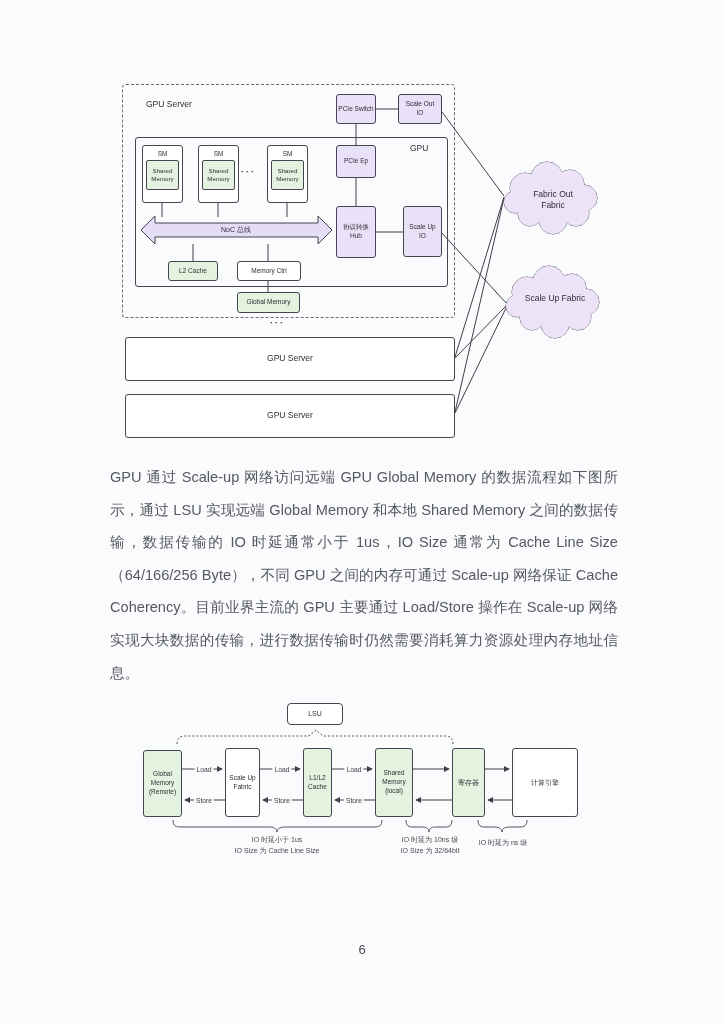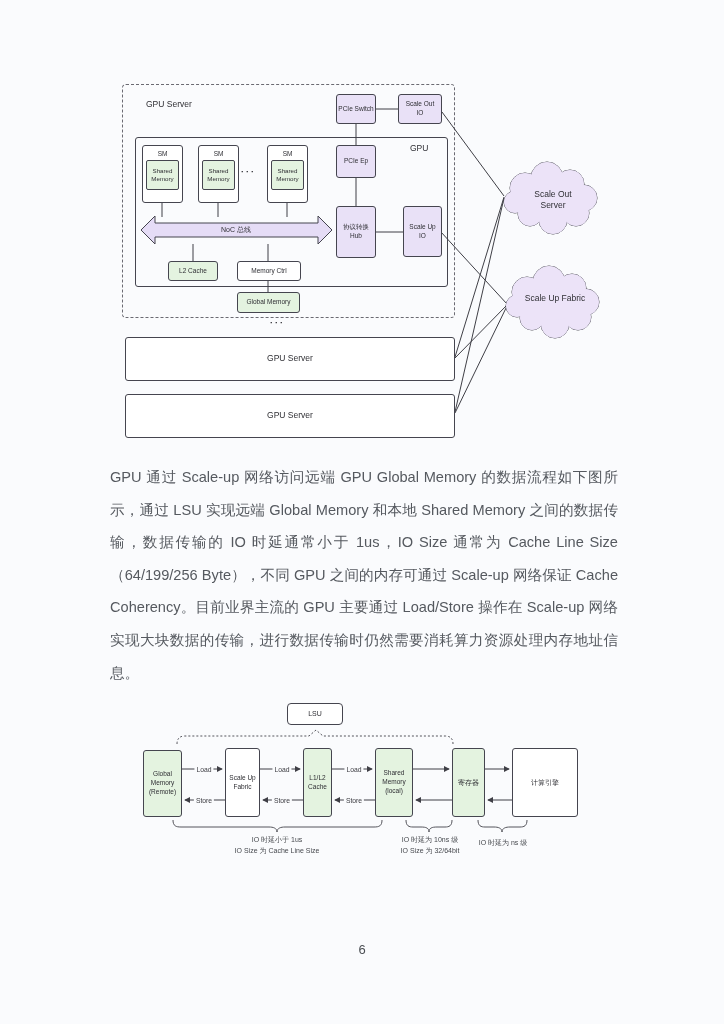--- a/index.html
+++ b/index.html
@@ -153,24 +153,24 @@
 
   <div class="box green f65" style="left:168px;top:261px;width:50px;height:20px;">L2 Cache</div>
   <div class="box white f65" style="left:237px;top:261px;width:64px;height:20px;">Memory Ctrl</div>
   <div class="box green f65" style="left:237px;top:292px;width:63px;height:21px;">Global Memory</div>
 
   <div class="dots" style="left:270px;top:318px;">···</div>
 
   <div class="box white f85" style="left:125px;top:337px;width:330px;height:44px;">GPU Server</div>
   <div class="box white f85" style="left:125px;top:394px;width:330px;height:44px;">GPU Server</div>
 
-  <div class="lbl f85" style="left:521px;top:189px;width:64px;">Scale Out Server</div>
+  <div class="lbl f85" style="left:521px;top:189px;width:64px;">Fabric Out Fabric</div>
   <div class="lbl f85" style="left:523px;top:293px;width:64px;">Scale Up Fabric</div>
 
-  <div class="para" style="top:461px;">GPU 通过 Scale-up 网络访问远端 GPU Global Memory 的数据流程如下图所示，通过 LSU 实现远端 Global Memory 和本地 Shared Memory 之间的数据传输，数据传输的 IO 时延通常小于 1us，IO Size 通常为 Cache Line Size（64/199/256 Byte），不同 GPU 之间的内存可通过 Scale-up 网络保证 Cache Coherency。目前业界主流的 GPU 主要通过 Load/Store 操作在 Scale-up 网络实现大块数据的传输，进行数据传输时仍然需要消耗算力资源处理内存地址信息。</div>
+  <div class="para" style="top:461px;">GPU 通过 Scale-up 网络访问远端 GPU Global Memory 的数据流程如下图所示，通过 LSU 实现远端 Global Memory 和本地 Shared Memory 之间的数据传输，数据传输的 IO 时延通常小于 1us，IO Size 通常为 Cache Line Size（64/166/256 Byte），不同 GPU 之间的内存可通过 Scale-up 网络保证 Cache Coherency。目前业界主流的 GPU 主要通过 Load/Store 操作在 Scale-up 网络实现大块数据的传输，进行数据传输时仍然需要消耗算力资源处理内存地址信息。</div>
 
   <div class="box white f7" style="left:287px;top:703px;width:56px;height:22px;border-radius:4px;">LSU</div>
 
   <div class="box green f65" style="left:143px;top:750px;width:39px;height:67px;padding:0 2px;">Global Memory (Remote)</div>
   <div class="box white f65" style="left:225px;top:748px;width:35px;height:69px;padding:0 3px;">Scale Up Fabric</div>
   <div class="box green f65" style="left:303px;top:748px;width:29px;height:69px;padding:0 2px;">L1/L2 Cache</div>
   <div class="box green f65" style="left:375px;top:748px;width:38px;height:69px;padding:0 2px;">Shared Memory (local)</div>
   <div class="box green f7" style="left:452px;top:748px;width:33px;height:69px;">寄存器</div>
   <div class="box white f7" style="left:512px;top:748px;width:66px;height:69px;">计算引擎</div>
 

